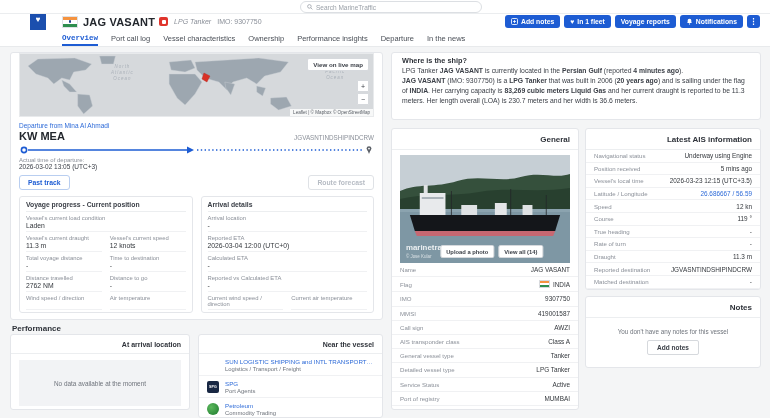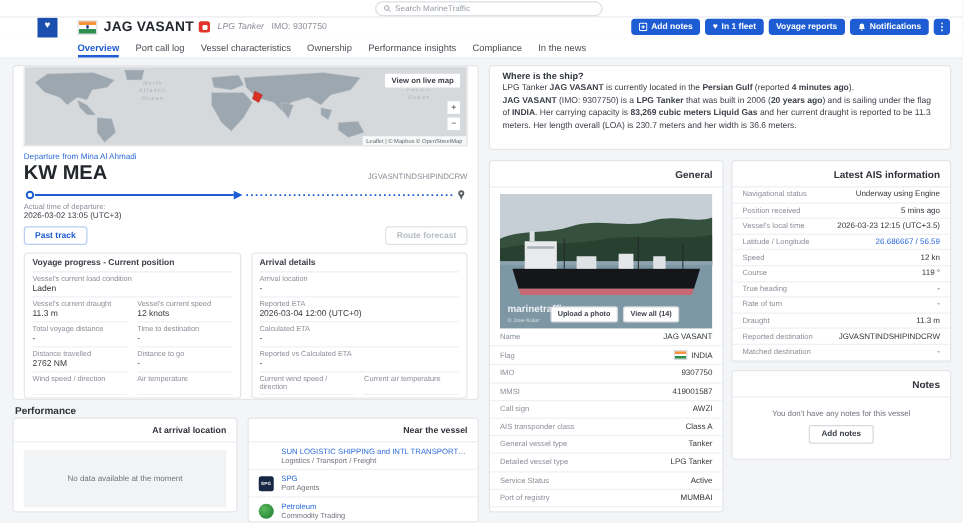--- a/index.html
+++ b/index.html
@@ -21,21 +21,21 @@
   .vtype-badge i{width:4px;height:4px;background:#fff;border-radius:1px;display:block;}
   .vmeta{font-size:7px;color:#8b9099;display:flex;gap:6px;align-items:baseline;}
   .vmeta .t{font-style:italic;}
   .hbtns{position:absolute;right:10px;top:2px;display:flex;gap:4px;}
   .hbtn{height:13px;background:#1d5cd3;color:#fff;border:none;border-radius:3px;font-size:6.8px;display:flex;align-items:center;gap:3px;padding:0 6px;font-family:"Liberation Sans",sans-serif;cursor:pointer;font-weight:bold;}
   .hbtn.kebab{width:13px;padding:0;justify-content:center;font-size:8px;}
   
   .tabsbar{position:absolute;top:30px;left:0;right:0;height:16px;background:#fff;border-bottom:1px solid #e8eaec;z-index:2;}
   .tabs{margin-left:62px;display:flex;gap:13px;height:100%;}
   .tab{font-size:7.5px;color:#4a4f57;display:flex;align-items:center;cursor:pointer;white-space:nowrap;}
-  .tab.active{color:#1d5cd3;font-weight:bold;box-shadow:inset 0 -2px 0 #1d5cd3;}
+  .tab.active{color:#1d5cd3;font-weight:bold;box-shadow:inset 0 -2px 0 #1d5cd3;font-family:Liberation Mono, monospace;}
   
   .card{position:absolute;background:#fff;border:1px solid #e4e6ea;border-radius:3px;box-sizing:border-box;overflow:hidden;}
   .card-title{font-size:8px;font-weight:bold;color:#2f333a;padding:6px 8px 4px;}
   .tcard .card-title{border-bottom:1px solid #eceef0;padding-bottom:5px;text-align:right;}
   #card-voyage{left:10px;top:52px;width:373px;height:268px;}
   #card-summary{left:391px;top:52px;width:370px;height:68px;}
   #card-general{left:391px;top:128px;width:188px;height:282px;}
   #card-ais{left:585px;top:128px;width:176px;height:162px;}
   #card-notes{left:585px;top:296px;width:176px;height:72px;}
   #card-at-arrival{left:10px;top:334px;width:180px;height:76px;}
@@ -45,21 +45,21 @@
   .map{position:relative;margin:0 8px;height:62px;overflow:hidden;border:1px solid #e8eaec;background:#d6d9dc;}
   .map-svg{display:block;width:100%;height:100%;}
   .ocean{font-size:4.5px;font-style:italic;fill:#aab1b9;letter-spacing:1px;}
   .map-live-btn{position:absolute;top:4px;right:4px;background:#fff;border:1px solid #d6d9dd;border-radius:2px;font-size:6.2px;color:#3c4048;padding:2px 5px;cursor:pointer;font-weight:bold;}
   .map-zoom{position:absolute;right:4px;top:26px;display:flex;flex-direction:column;gap:1px;}
   .zbtn{width:10px;height:10px;background:#fff;border:1px solid #d6d9dd;font-size:7px;display:flex;align-items:center;justify-content:center;color:#3c4048;cursor:pointer;border-radius:1px;}
   .map-attr{position:absolute;right:0;bottom:0;font-size:4.6px;color:#5b6te;color:#5b6068;background:rgba(255,255,255,.8);padding:1px 3px;}
   
   .dep-link{font-size:6.5px;color:#2e6bd8;margin:5px 8px 0;cursor:pointer;}
   .route-row{display:flex;justify-content:space-between;align-items:baseline;margin:1px 8px 0;}
-  .route-title{font-size:16px;font-weight:bold;color:#23272d;}
+  .route-title{font-size:11px;font-weight:bold;color:#23272d;}
   .dest-code{font-size:6.3px;color:#8b9099;}
   .progress{display:block;margin:3px 8px 0;width:357px;height:10px;}
   .atd-label{font-size:6px;color:#8b9099;margin:2px 8px 0;}
   .atd-value{font-size:6.5px;color:#3c4048;margin:0 8px;}
   .btn-row{display:flex;justify-content:space-between;margin:5px 8px 0;}
   .btn-outline{font-size:6.8px;font-weight:bold;color:#1d5cd3;border:1px solid #b9cef0;border-radius:3px;padding:3px 8px;background:#fff;cursor:pointer;font-family:"Liberation Sans",sans-serif;}
   .btn-outline.disabled{color:#b7bcc4;border-color:#dfe2e6;cursor:default;}
   .panels{display:flex;gap:8px;margin:6px 8px 0;}
   .panel{flex:1;border:1px solid #e4e6ea;border-radius:3px;padding:4px 6px 2px;box-sizing:border-box;}
   .panel-title{font-size:6.8px;font-weight:bold;color:#3c4048;padding-bottom:3px;border-bottom:1px solid #eceef0;}
@@ -154,21 +154,21 @@
     </div>
   </div>
 
   <div class="tabsbar">
     <div class="tabs">
         <div class="tab active">Overview</div>
         <div class="tab">Port call log</div>
         <div class="tab">Vessel characteristics</div>
         <div class="tab">Ownership</div>
         <div class="tab">Performance insights</div>
-        <div class="tab">Compliance</div>
+        <div class="tab">Departure</div>
         <div class="tab">In the news</div>
       </div>
   </div>
 
   <div class="card" id="card-voyage">
     <div class="map">
       <svg class="map-svg" viewBox="0 0 355 62" preserveAspectRatio="none">
         <rect x="0" y="0" width="355" height="62" fill="#d6d9dc"></rect>
         <g fill="#9da7b0" stroke="#c9ced3" stroke-width="0.4">
           <path d="M8,12 L18,5 L55,4 L72,10 L66,16 L54,18 L50,26 L42,24 L34,30 L28,24 L16,20 Z"></path>

